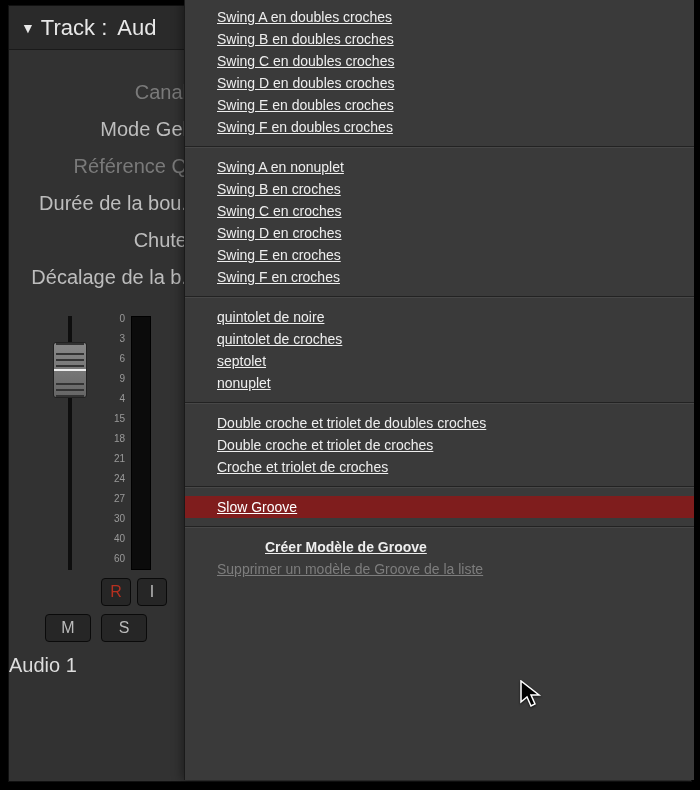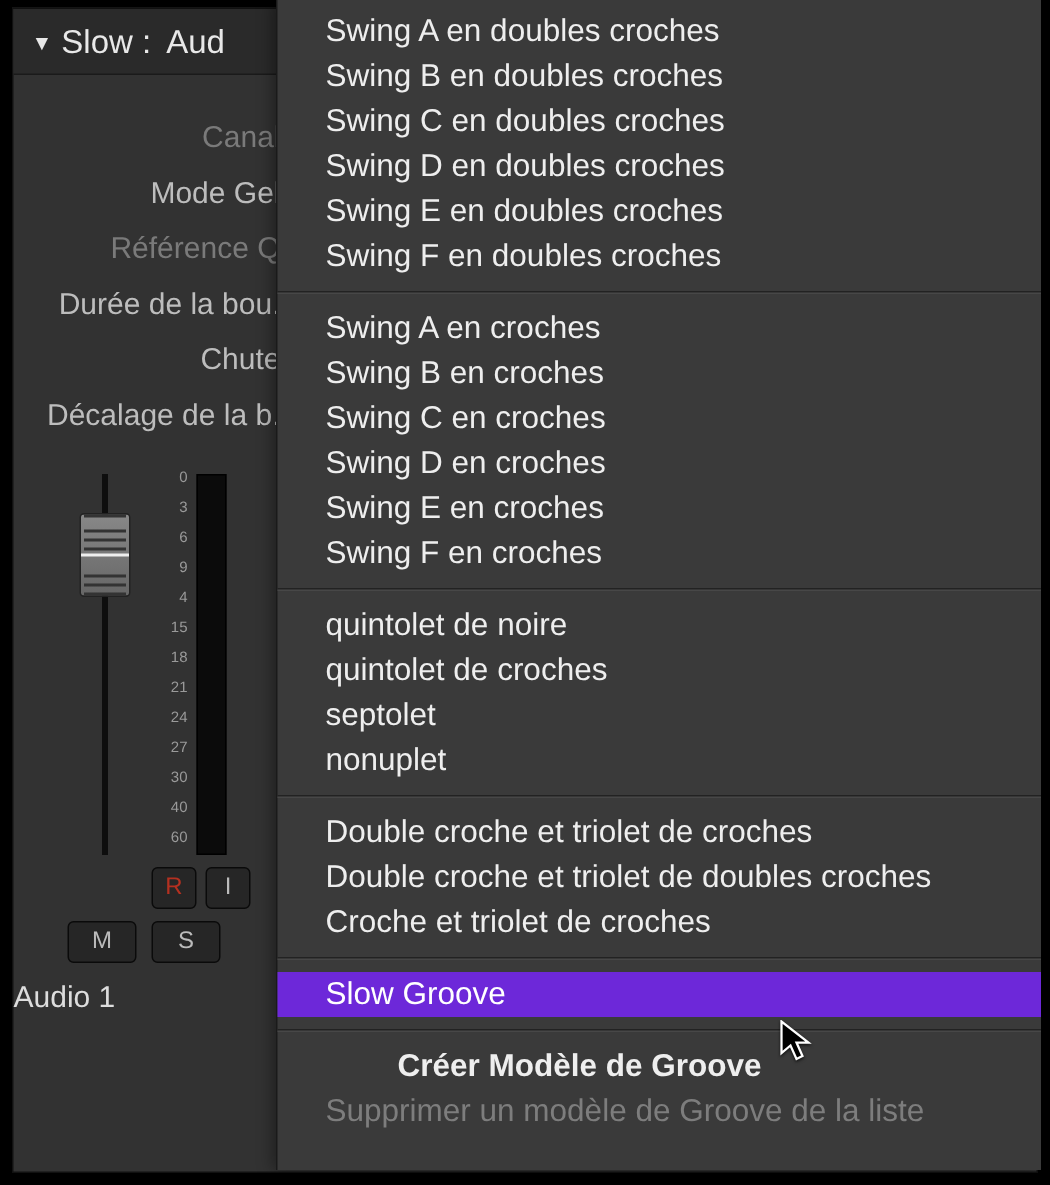--- a/index.html
+++ b/index.html
@@ -128,27 +128,28 @@
     left: 184px; top: 0;
     width: 510px;
     height: 780px;
     background: #3a3a3a;
     border-left: 1px solid #1a1a1a;
     box-shadow: -2px 0 10px rgba(0,0,0,0.4);
     padding-top: 6px;
   }
   .menu-item {
     padding: 3px 18px 3px 32px;
-    font-size: 21px;
+    font-size: 14px;
     color: #eee;
     cursor: default;
     white-space: nowrap;
+    text-decoration: underline;
   }
   .menu-item.selected {
-    background: #6d28d9;
+    background: #7f1d1d;
     color: #fff;
   }
   .menu-item.bold { font-weight: 600; margin-left: 48px; }
   .menu-item.disabled { color: #7d7d7d; }
   .menu-sep {
     height: 1px;
     background: #2a2a2a;
     margin: 8px 0;
     border-top: 1px solid #222;
     border-bottom: 1px solid #474747;
@@ -159,21 +160,21 @@
     pointer-events: none;
   }
   .cursor svg { filter: drop-shadow(0 1px 1px rgba(0,0,0,0.7)); }
 </style>
 </head>
 <body>
 
 <div class="panel">
   <div class="header">
     <span class="arrow">▼</span>
-    <span>Slow :</span>
+    <span>Track :</span>
     <span style="width:10px"></span>
     <span>Aud</span>
   </div>
 
   <div class="props" id="props">
       <div class="prop dim">Canal</div>
       <div class="prop">Mode Gel</div>
       <div class="prop dim">Référence Q</div>
       <div class="prop">Durée de la bou.</div>
       <div class="prop">Chute</div>
@@ -217,34 +218,34 @@
 </div>
 
 <div class="menu" id="menu">
     <div class="menu-item">Swing A en doubles croches</div>
     <div class="menu-item">Swing B en doubles croches</div>
     <div class="menu-item">Swing C en doubles croches</div>
     <div class="menu-item">Swing D en doubles croches</div>
     <div class="menu-item">Swing E en doubles croches</div>
     <div class="menu-item">Swing F en doubles croches</div>
     <div class="menu-sep"></div>
-    <div class="menu-item">Swing A en croches</div>
+    <div class="menu-item">Swing A en nonuplet</div>
     <div class="menu-item">Swing B en croches</div>
     <div class="menu-item">Swing C en croches</div>
     <div class="menu-item">Swing D en croches</div>
     <div class="menu-item">Swing E en croches</div>
     <div class="menu-item">Swing F en croches</div>
     <div class="menu-sep"></div>
     <div class="menu-item">quintolet de noire</div>
     <div class="menu-item">quintolet de croches</div>
     <div class="menu-item">septolet</div>
     <div class="menu-item">nonuplet</div>
     <div class="menu-sep"></div>
+    <div class="menu-item">Double croche et triolet de doubles croches</div>
     <div class="menu-item">Double croche et triolet de croches</div>
-    <div class="menu-item">Double croche et triolet de doubles croches</div>
     <div class="menu-item">Croche et triolet de croches</div>
     <div class="menu-sep"></div>
     <div class="menu-item selected">Slow Groove</div>
     <div class="menu-sep"></div>
     <div class="menu-item bold">Créer Modèle de Groove</div>
     <div class="menu-item disabled">Supprimer un modèle de Groove de la liste</div>
   </div>
 
 <div class="cursor">
   <svg width="24" height="28" viewBox="0 0 24 28">

